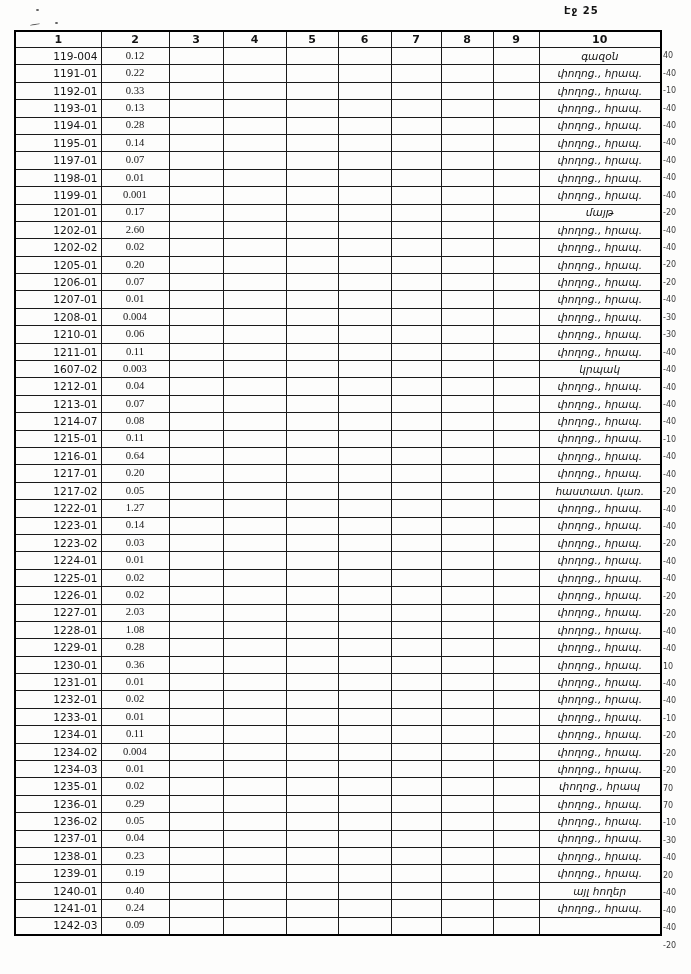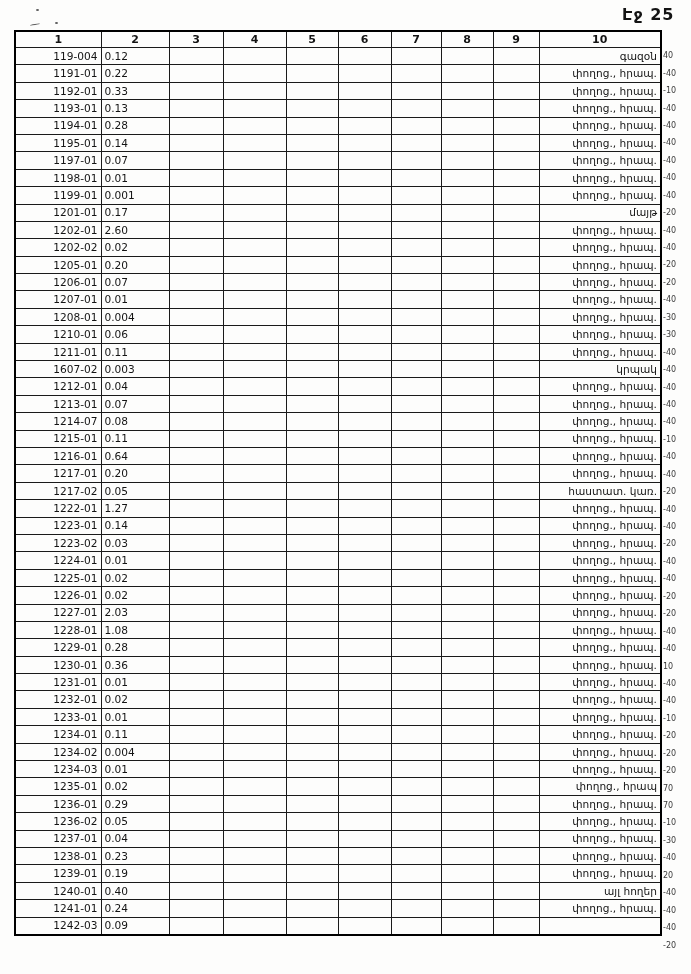--- a/index.html
+++ b/index.html
@@ -12,22 +12,22 @@
     width: 691px;
     height: 974px;
     background: #fdfdfc;
     overflow: hidden;
     font-family: "DejaVu Sans", "Liberation Sans", sans-serif;
     color: #141414;
   }
   .page-number {
     position: absolute;
     top: 5px;
-    left: 622px;
-    font-size: 16px;
+    left: 564px;
+    font-size: 10px;
     font-weight: bold;
     letter-spacing: 1px;
   }
   .scan-noise {
     position: absolute;
     background: #5a5a5a;
     border-radius: 50%;
   }
   .noise-a { top: 9px; left: 36px; width: 3px; height: 2px; }
   .noise-b { top: 24px; left: 30px; width: 10px; height: 1px; transform: rotate(-8deg); }
@@ -51,22 +51,22 @@
     white-space: nowrap;
   }
   table.sheet th {
     height: 15px;
     font-weight: bold;
     font-size: 11px;
     text-align: center;
   }
   table.sheet td { height: 16.4px; font-size: 10.6px; }
   td.code  { text-align: right;  padding-left: 5px; }
-  td.value { text-align: left; }
-  td.desc  { text-align: right;  padding-left: 6px; font-size: 10.2px; }
+  td.value { text-align: center; font-family: Liberation Serif, serif; }
+  td.desc  { text-align: center;  padding-left: 6px; font-size: 10.2px; font-style: italic; }
 
   .margin-col {
     position: absolute;
     left: 663px;
     top: 47px;
     width: 27px;
   }
   .margin-note {
     height: 17.45px;
     font-size: 8px;

